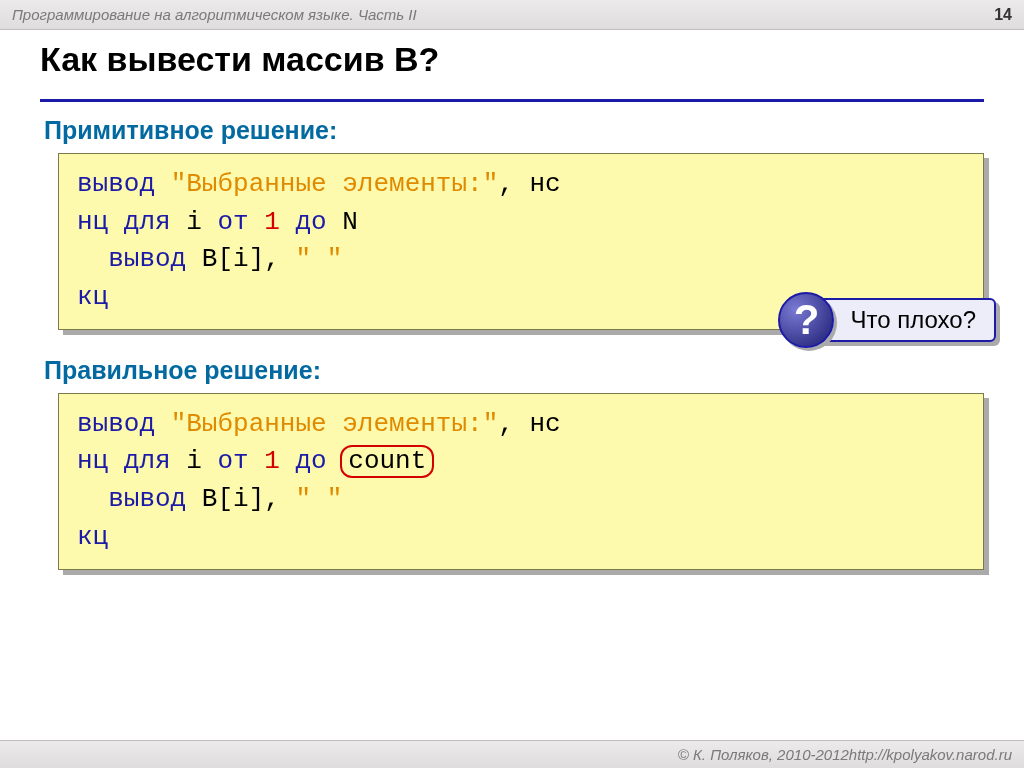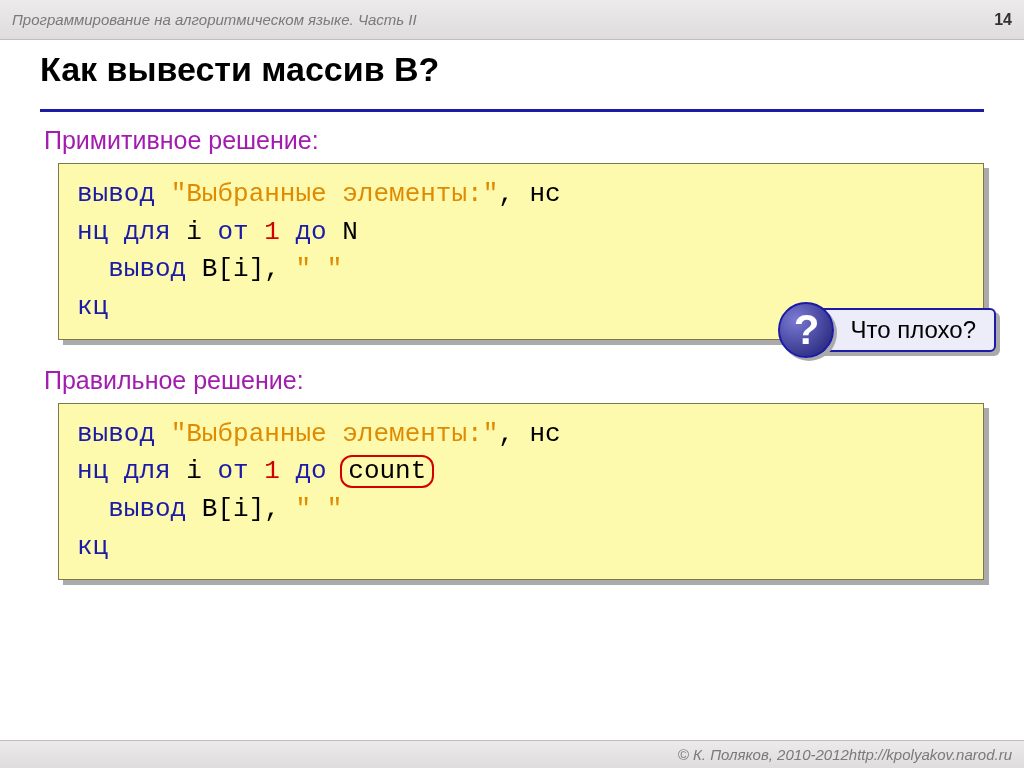--- a/index.html
+++ b/index.html
@@ -5,21 +5,21 @@
   * { margin: 0; padding: 0; box-sizing: border-box; }
   body {
     width: 1024px;
     height: 768px;
     background: #fff;
     font-family: Arial, Helvetica, sans-serif;
     position: relative;
     overflow: hidden;
   }
   .header-bar {
-    height: 40px;
+    height: 30px;
     background: linear-gradient(#eceaea, #dedcdc);
     border-bottom: 1px solid #bfbfbf;
     display: flex;
     align-items: center;
     justify-content: space-between;
     padding: 0 12px;
     color: #7a7a7a;
     font-size: 15px;
     font-style: italic;
   }
@@ -34,23 +34,23 @@
   }
   .title {
     font-size: 34px;
     font-weight: bold;
     color: #000;
     padding-bottom: 20px;
     border-bottom: 3px solid #1b1ba8;
     margin-bottom: 14px;
   }
   .section-label {
-    color: #a21caf;
+    color: #0369a1;
     font-size: 25px;
-    font-weight: normal;
+    font-weight: bold;
     margin: 6px 0 8px 4px;
   }
   .code-box-wrap {
     position: relative;
     margin: 0 0 26px 18px;
   }
   .code-box {
     background: #fdfaae;
     border: 1.5px solid #7a7a4a;
     box-shadow: 5px 5px 0 #aaa;

